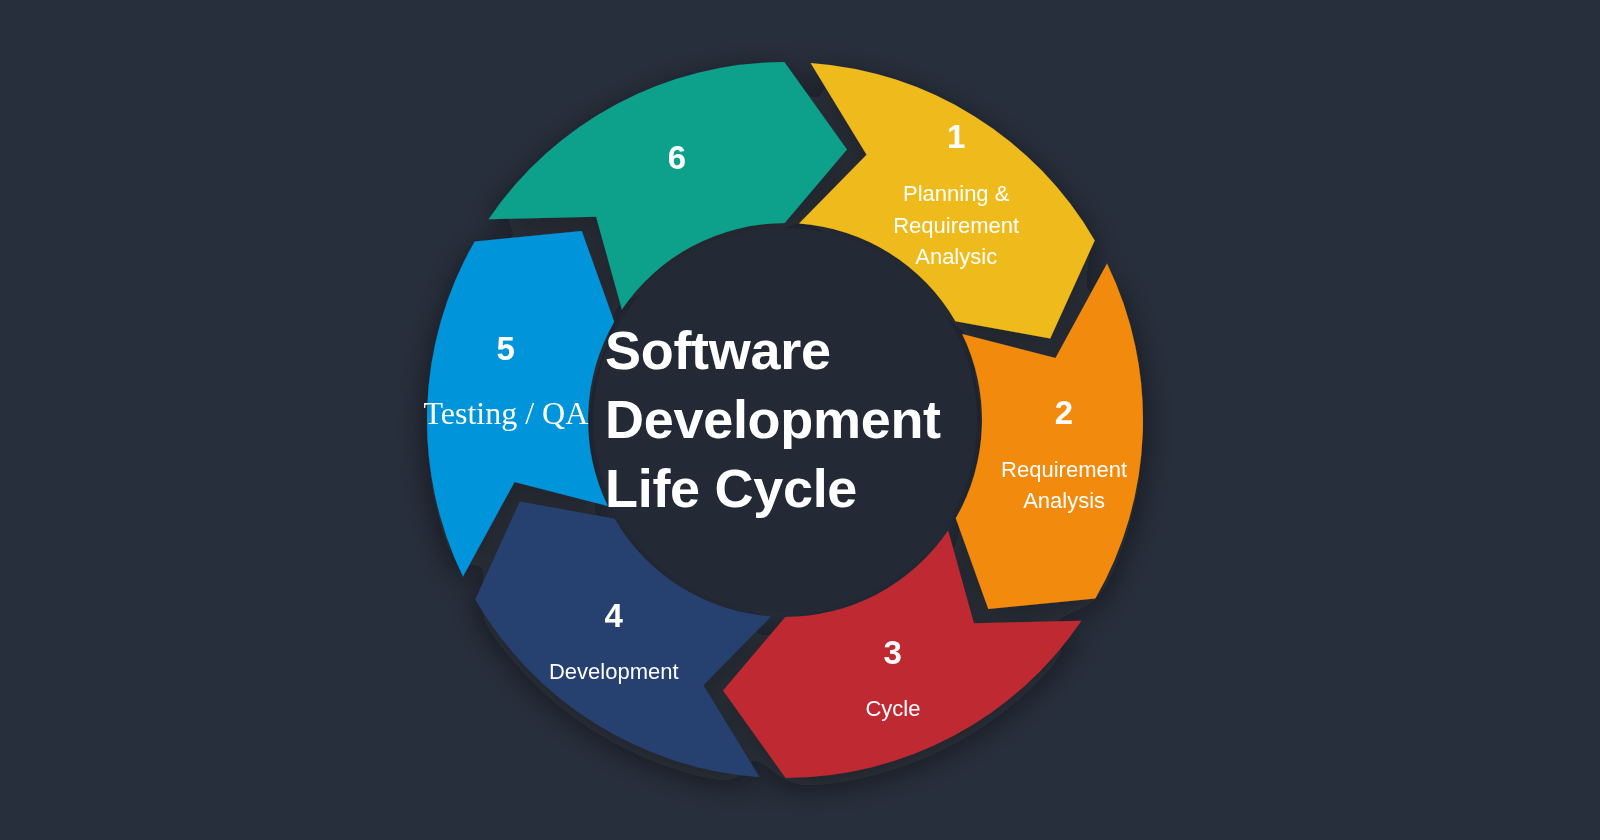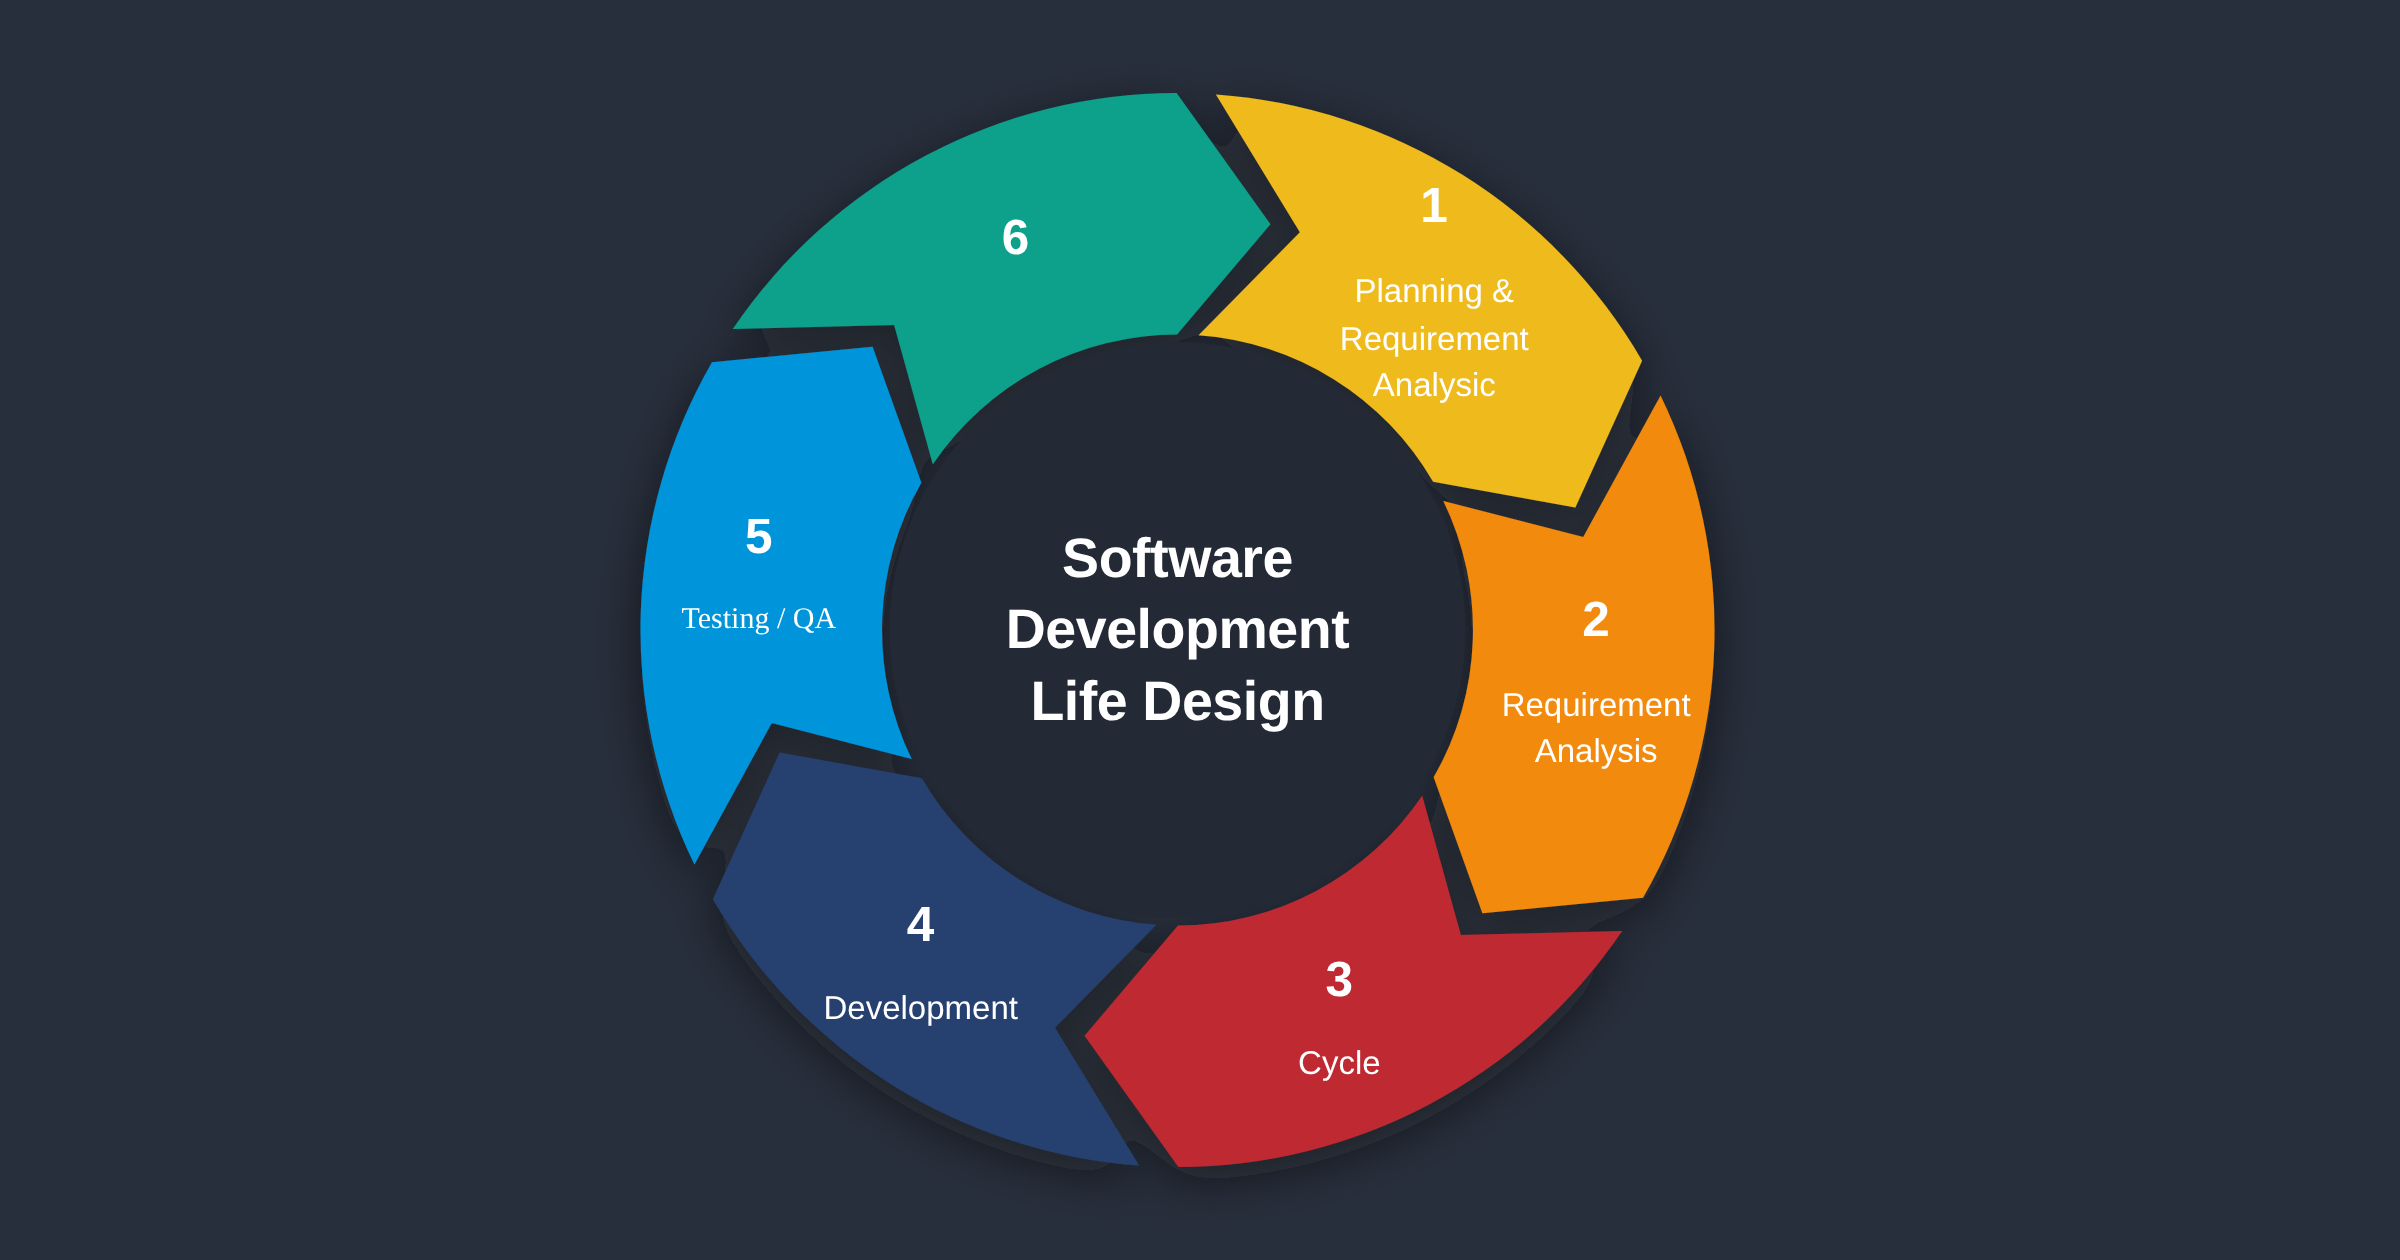--- a/index.html
+++ b/index.html
@@ -55,32 +55,31 @@
     letter-spacing: 0.2px;
   }
   .seg-text {
     display: block;
     font-size: 22px;
     font-weight: normal;
     line-height: 1.45;
   }
   .seg-text.serif {
     font-family: "Liberation Serif", "DejaVu Serif", serif;
-    font-size: 20px;
+    font-size: 32px;
   }
 
   #center-title {
     position: absolute;
     left: 785px;
     top: 420px;
     width: 360px;
     transform: translate(-50%, -50%);
-    text-align: center;
     color: #ffffff;
-    font-size: 37px;
+    font-size: 54px;
     font-weight: bold;
     line-height: 1.28;
     letter-spacing: -0.3px;
     pointer-events: none;
   }
   #center-title .tline { display: block; }
 </style>
 </head>
 <body style="background: rgb(40, 47, 60);">
 
@@ -133,16 +132,16 @@
     <span class="seg-text serif">Testing / QA</span>
   </div>
 
   <div class="seg-label" id="lbl-5" style="left: 677.1px; top: 160px;">
     <span class="seg-num">6</span>
   </div>
 
   <div id="center-title">
     <span class="tline">Software</span>
     <span class="tline">Development</span>
-    <span class="tline">Life Design</span>
+    <span class="tline">Life Cycle</span>
   </div>
 
 </div>
 
 </body></html>

